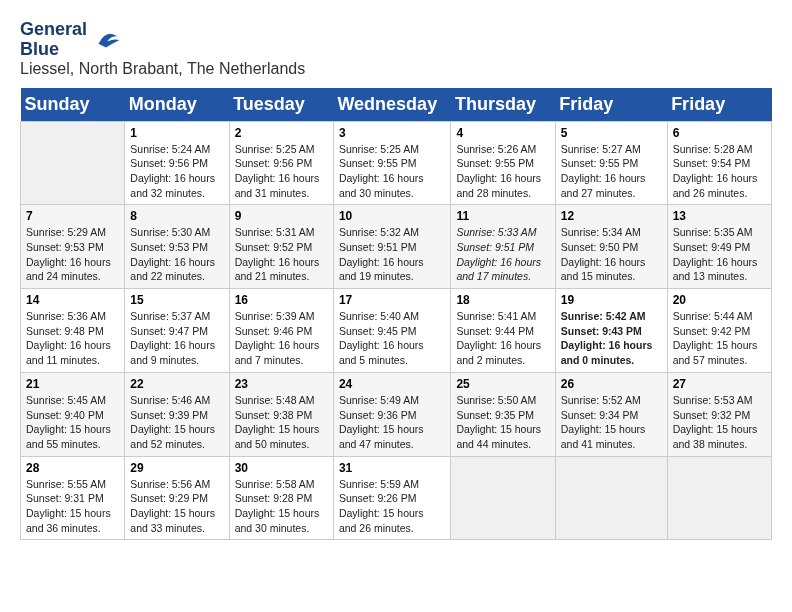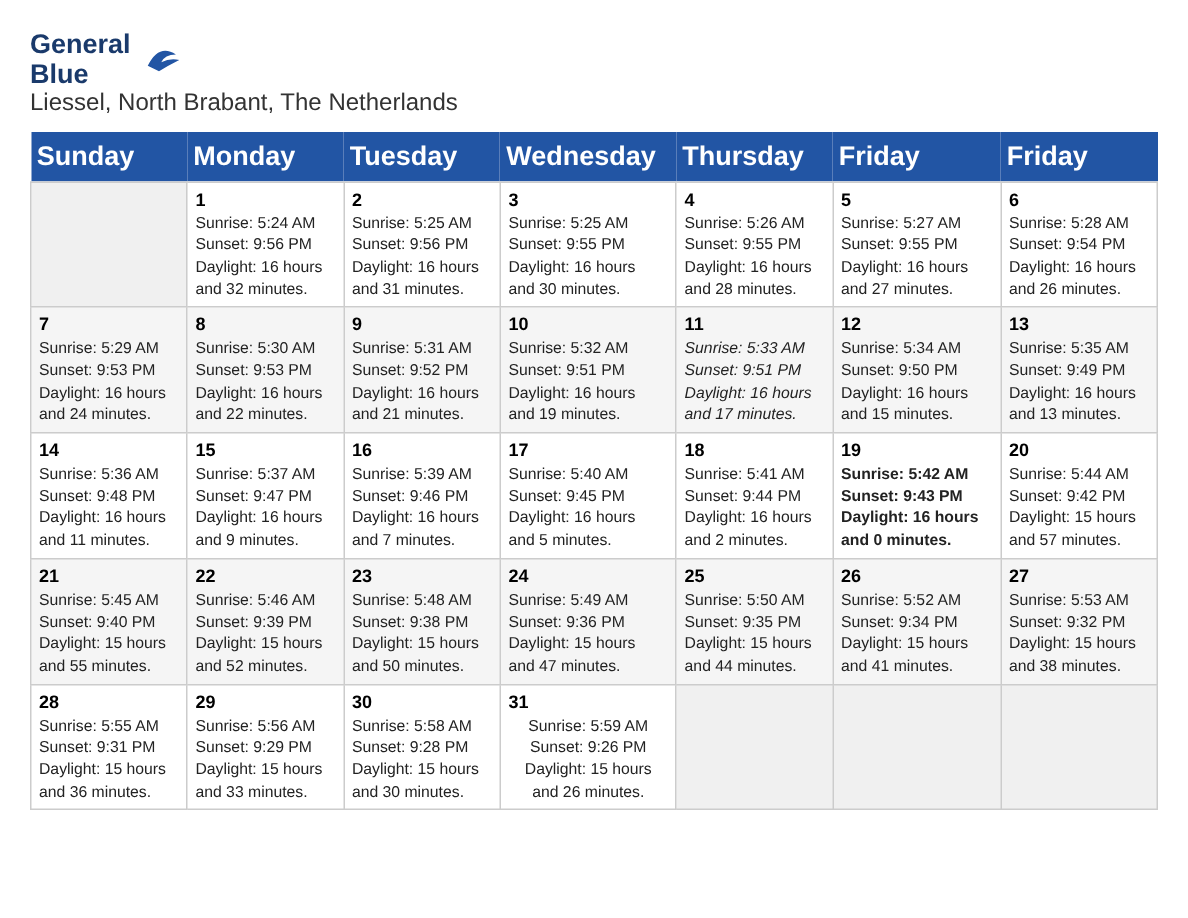--- a/index.html
+++ b/index.html
@@ -329,21 +329,21 @@
         </td>
         <td>
           <div class="day-number">30</div>
           <div class="day-info" style="white-space: pre-line;">Sunrise: 5:58 AM
 Sunset: 9:28 PM
 Daylight: 15 hours
 and 30 minutes.</div>
         </td>
         <td>
           <div class="day-number">31</div>
-          <div class="day-info" style="white-space: pre-line; text-align: center;">Sunrise: 5:59 AM
+          <div class="day-info" style="white-space: pre-line;">Sunrise: 5:59 AM
 Sunset: 9:26 PM
 Daylight: 15 hours
 and 26 minutes.</div>
         </td>
         <td class="empty-cell"></td>
         <td class="empty-cell"></td>
         <td class="empty-cell"></td>
       </tr>
     </tbody>
 </table>

